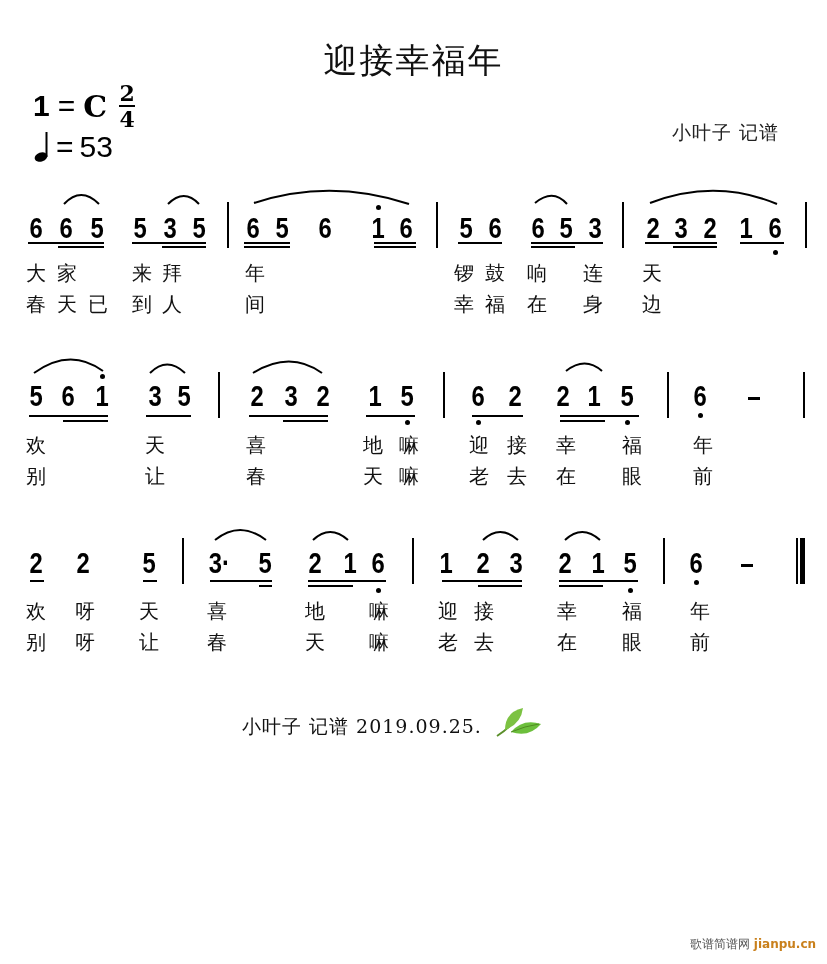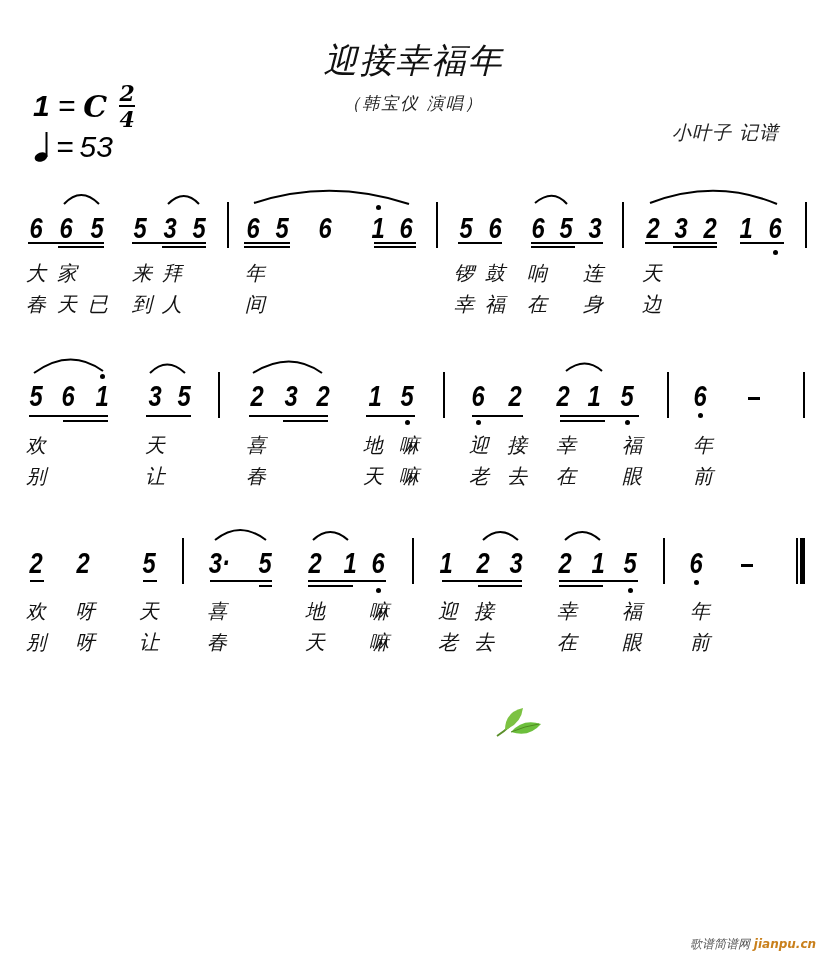--- a/index.html
+++ b/index.html
@@ -1,16 +1,16 @@
 <!DOCTYPE html>
 <html><head>
 <meta charset="utf-8">
 <style>
   html, body { margin: 0; padding: 0; background: #ffffff; }
-  #page { position: relative; width: 827px; height: 964px; background: #ffffff; overflow: hidden; color: #111; font-style: italic; }
+  #page { position: relative; width: 827px; height: 964px; background: #ffffff; overflow: hidden; color: #111; }
   .abs { position: absolute; }
   .title { left: 0; width: 827px; top: 38px; text-align: center; font-family: "DejaVu Sans", sans-serif; font-size: 34px; color: #111; letter-spacing: 2px; }
   .subtitle { left: 0; width: 827px; top: 92px; text-align: center; font-family: "DejaVu Serif", serif; font-size: 17px; color: #222; letter-spacing: 2px; }
   .arranger { left: 672px; top: 120px; font-family: "DejaVu Serif", serif; font-size: 19px; color: #222; letter-spacing: 1px; }
   .key { left: 33px; top: 82px; font-family: "DejaVu Serif", serif; font-weight: bold; font-size: 30px; color: #000; display: flex; align-items: center; }
   .key .one { font-family: "Liberation Sans", sans-serif; font-weight: bold; font-size: 30px; }
   .key .eq { margin: 0 8px; font-family: "Liberation Sans", sans-serif; font-weight: normal; font-size: 30px; }
   .frac { display: inline-flex; flex-direction: column; align-items: center; margin-left: 12px; font-family: "DejaVu Serif", serif; font-size: 22px; line-height: 22px; }
   .frac .line { width: 16px; height: 2px; background: #000; margin: 1px 0; }
   .tempo { left: 34px; top: 130px; font-family: "Liberation Sans", sans-serif; font-size: 30px; color: #000; display: flex; align-items: center; }
@@ -25,21 +25,20 @@
   .footer { left: 242px; top: 714px; font-family: "DejaVu Serif", serif; font-size: 19px; color: #111; letter-spacing: 1px; }
   .watermark { left: 690px; top: 936px; font-family: "DejaVu Sans", sans-serif; font-size: 12px; color: #555; }
   .watermark .wm-url { color: #c9801c; font-weight: bold; }
 </style>
 </head>
 <body>
 
 <div id="page">
 
   <div class="abs title">迎接幸福年</div>
-  <div class="abs subtitle">（韩宝仪 演唱）</div>
   <div class="abs arranger">小叶子 记谱</div>
 
   <div class="abs key">
     <span class="one">1</span>
     <span class="eq">=</span>
     <span>C</span>
     <span class="frac">
       <span>2</span>
       <span class="line"></span>
       <span>4</span>
@@ -251,20 +250,23 @@
       <path d="M 150 373 Q 167 356 185 373"></path>
       <path d="M 253 373 Q 290 350 322 373"></path>
       <path d="M 566 371 Q 585 356 602 371"></path>
       <path d="M 215 540 Q 240 520 266 540"></path>
       <path d="M 313 540 Q 330 524 348 540"></path>
       <path d="M 483 540 Q 500 524 518 540"></path>
       <path d="M 565 540 Q 582 524 600 540"></path>
     </g>
   </svg>
 
+  <div class="abs footer">
+    <span>小叶子 记谱 2019.09.25.</span>
+  </div>
   <svg class="abs" style="left:493px;top:706px" width="50" height="34" viewBox="0 0 50 34">
     <path d="M4 30 Q 14 24 22 14" stroke="#5a8f2a" stroke-width="2" fill="none"></path>
     <path d="M12 24 Q 12 6 30 2 Q 28 18 12 24 Z" fill="#7cc242"></path>
     <path d="M18 26 Q 30 12 48 18 Q 36 32 18 26 Z" fill="#6cbf3c"></path>
     <path d="M18 26 Q 32 20 46 18" stroke="#4f8a22" stroke-width="1" fill="none"></path>
   </svg>
 
   <div class="abs watermark">
     <span>歌谱简谱网</span>
     <span class="wm-url">jianpu.cn</span>

